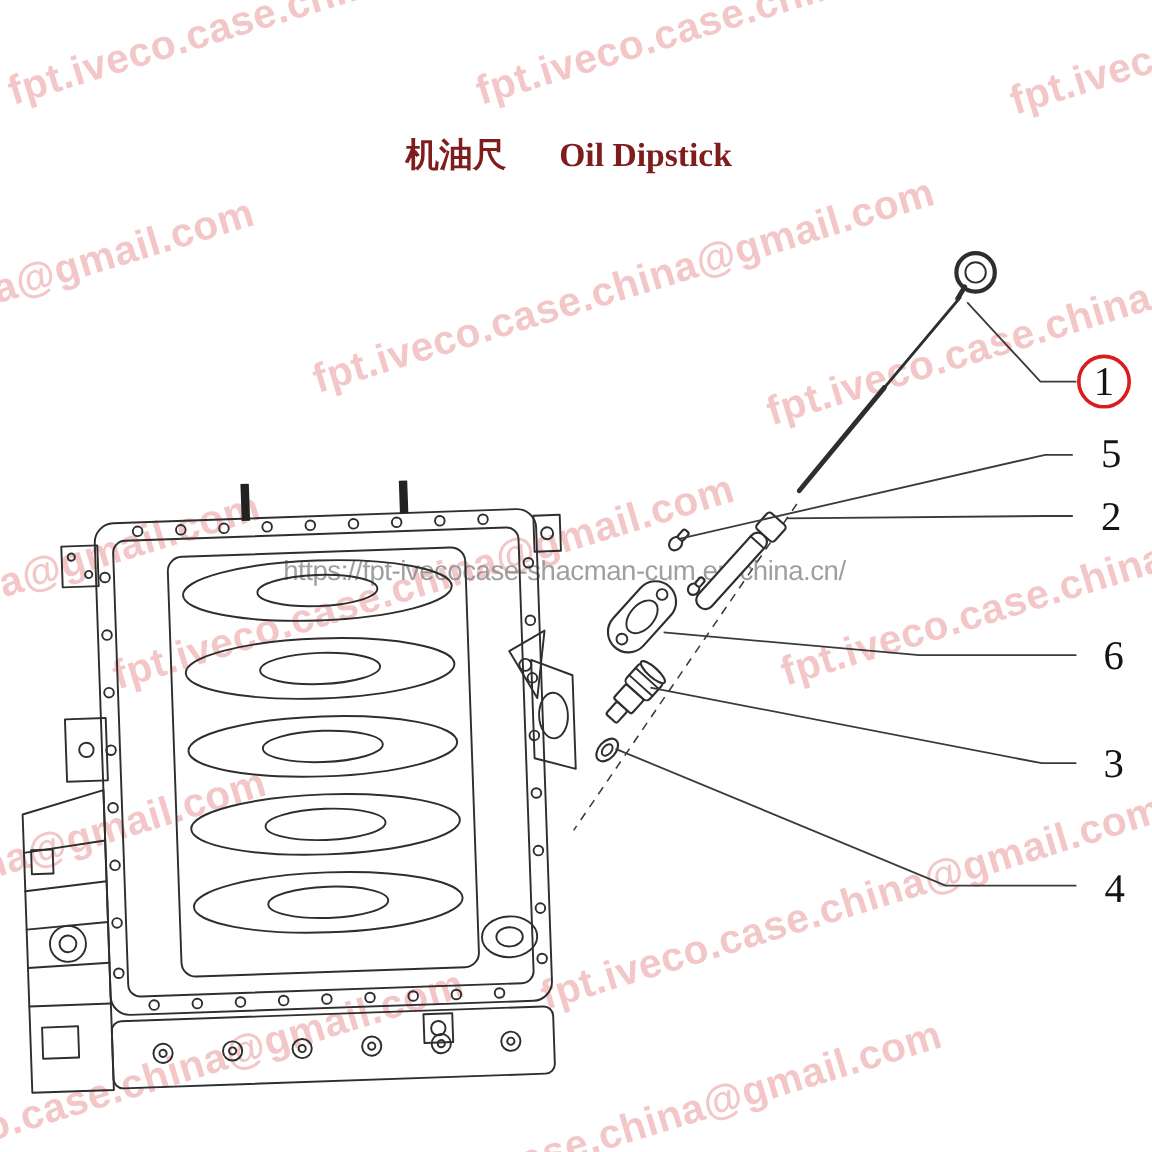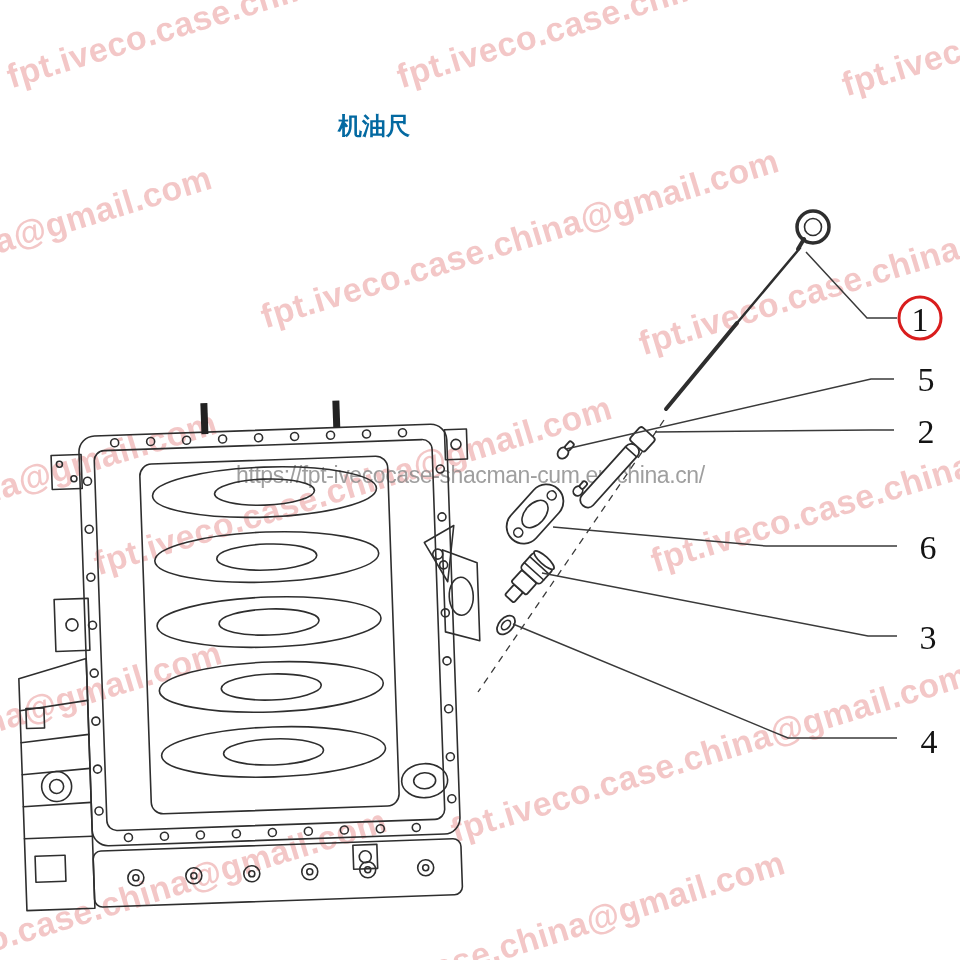--- a/index.html
+++ b/index.html
@@ -6,21 +6,21 @@
   #stage {
     position:relative; width:960px; height:960px;
     background:#ffffff; overflow:hidden;
     font-family:"Liberation Sans", sans-serif;
   }
   
   #title-row {
     position:absolute; left:338px; top:110px;
     display:flex; gap:44px; align-items:baseline;
     font-family:"Liberation Serif","DejaVu Serif",serif;
-    font-weight:bold; font-size:24px; color:#0369a1;
+    font-weight:bold; font-size:28px; color:#7f1d1d;
     white-space:nowrap; z-index:5;
   }
   
   .wm {
     position:absolute; white-space:nowrap;
     font-family:"Liberation Sans", sans-serif;
     font-weight:600; font-size:34px; letter-spacing:.5px;
     color:rgba(221,95,95,0.35);
     transform:rotate(-17deg); transform-origin:0 50%;
     z-index:1; pointer-events:none;
@@ -59,20 +59,21 @@
   <span class="wm" style="left:652px; top:542px;">fpt.iveco.case.china@gmail.com</span>
   <span class="wm" style="left:-295px;top:790px;">fpt.iveco.case.china@gmail.com</span>
   <span class="wm" style="left:452px; top:812px;">fpt.iveco.case.china@gmail.com</span>
   <span class="wm" style="left:-130px;top:958px;">fpt.iveco.case.china@gmail.com</span>
   <span class="wm" style="left:268px; top:1000px;">fpt.iveco.case.china@gmail.com</span>
 
   <div id="wm-url">https://fpt-ivecocase-shacman-cum.en.china.cn/</div>
 
   <div id="title-row">
     <span>机油尺</span>
+    <span>Oil Dipstick</span>
   </div>
 
   <svg id="diagram" width="960" height="960" viewBox="0 0 960 960">
 
     <g class="ln" transform="rotate(-2 270 650)">
       <rect x="86" y="430" width="368" height="410" rx="16"></rect>
       <rect x="101" y="445" width="338" height="380" rx="10"></rect>
       <rect x="146" y="460" width="248" height="350" rx="12"></rect>
 
       <circle cx="122" cy="437.5" r="4"></circle>

